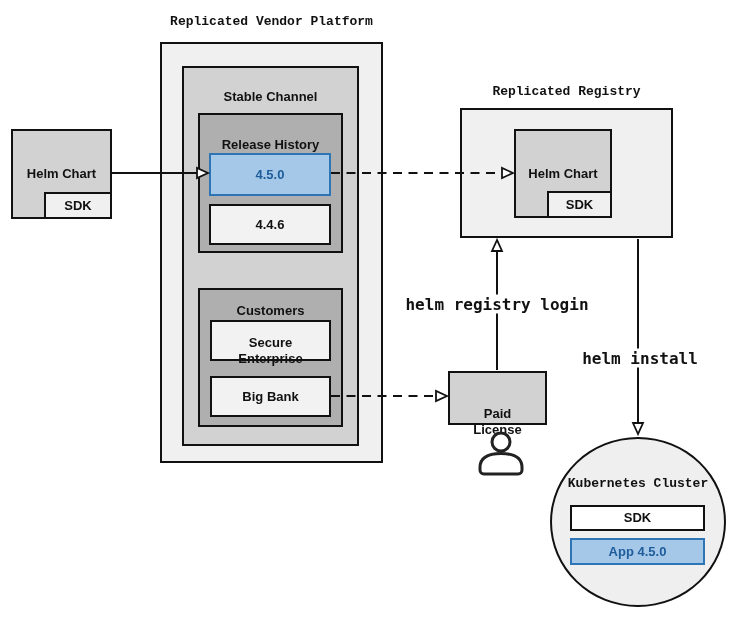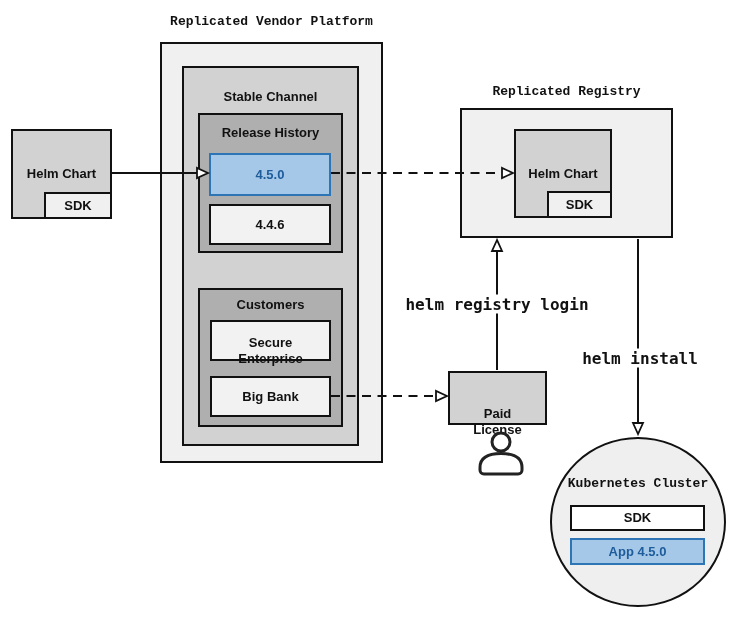--- a/index.html
+++ b/index.html
@@ -83,33 +83,33 @@
   <div class="float-title" style="left:160px; top:14px; width:223px;">Replicated Vendor Platform</div>
   <div class="float-title" style="left:460px; top:84px; width:213px;">Replicated Registry</div>
 
   <div class="box bg-light" style="left:160px; top:42px; width:223px; height:421px;"></div>
 
   <div class="box bg-medium" style="left:182px; top:66px; width:177px; height:380px;">
     <div class="label top-label" style="padding-top:21px;">Stable Channel</div>
   </div>
 
   <div class="box bg-dark" style="left:198px; top:113px; width:145px; height:140px;">
-    <div class="label top-label" style="padding-top:10px;">Release History</div>
+    <div class="label top-label" style="padding-top:16px;margin-top:6px;">Release History</div>
   </div>
 
   <div class="box bg-blue center-label" style="left:209px; top:153px; width:122px; height:43px;">
     <span class="label blue-text">4.5.0</span>
   </div>
 
   <div class="box bg-pale center-label" style="left:209px; top:204px; width:122px; height:41px;">
     <span class="label">4.4.6</span>
   </div>
 
   <div class="box bg-dark" style="left:198px; top:288px; width:145px; height:139px;">
-    <div class="label top-label" style="padding-top:7px;">Customers</div>
+    <div class="label top-label" style="padding-top:13px;">Customers</div>
   </div>
 
   <div class="box bg-pale center-label" style="left:210px; top:320px; width:121px; height:41px;">
     <span class="label wrap-narrow" style="width:90px;margin-top:20px;">Secure Enterprise</span>
   </div>
 
   <div class="box bg-pale center-label" style="left:210px; top:376px; width:121px; height:41px;">
     <span class="label">Big Bank</span>
   </div>
 

